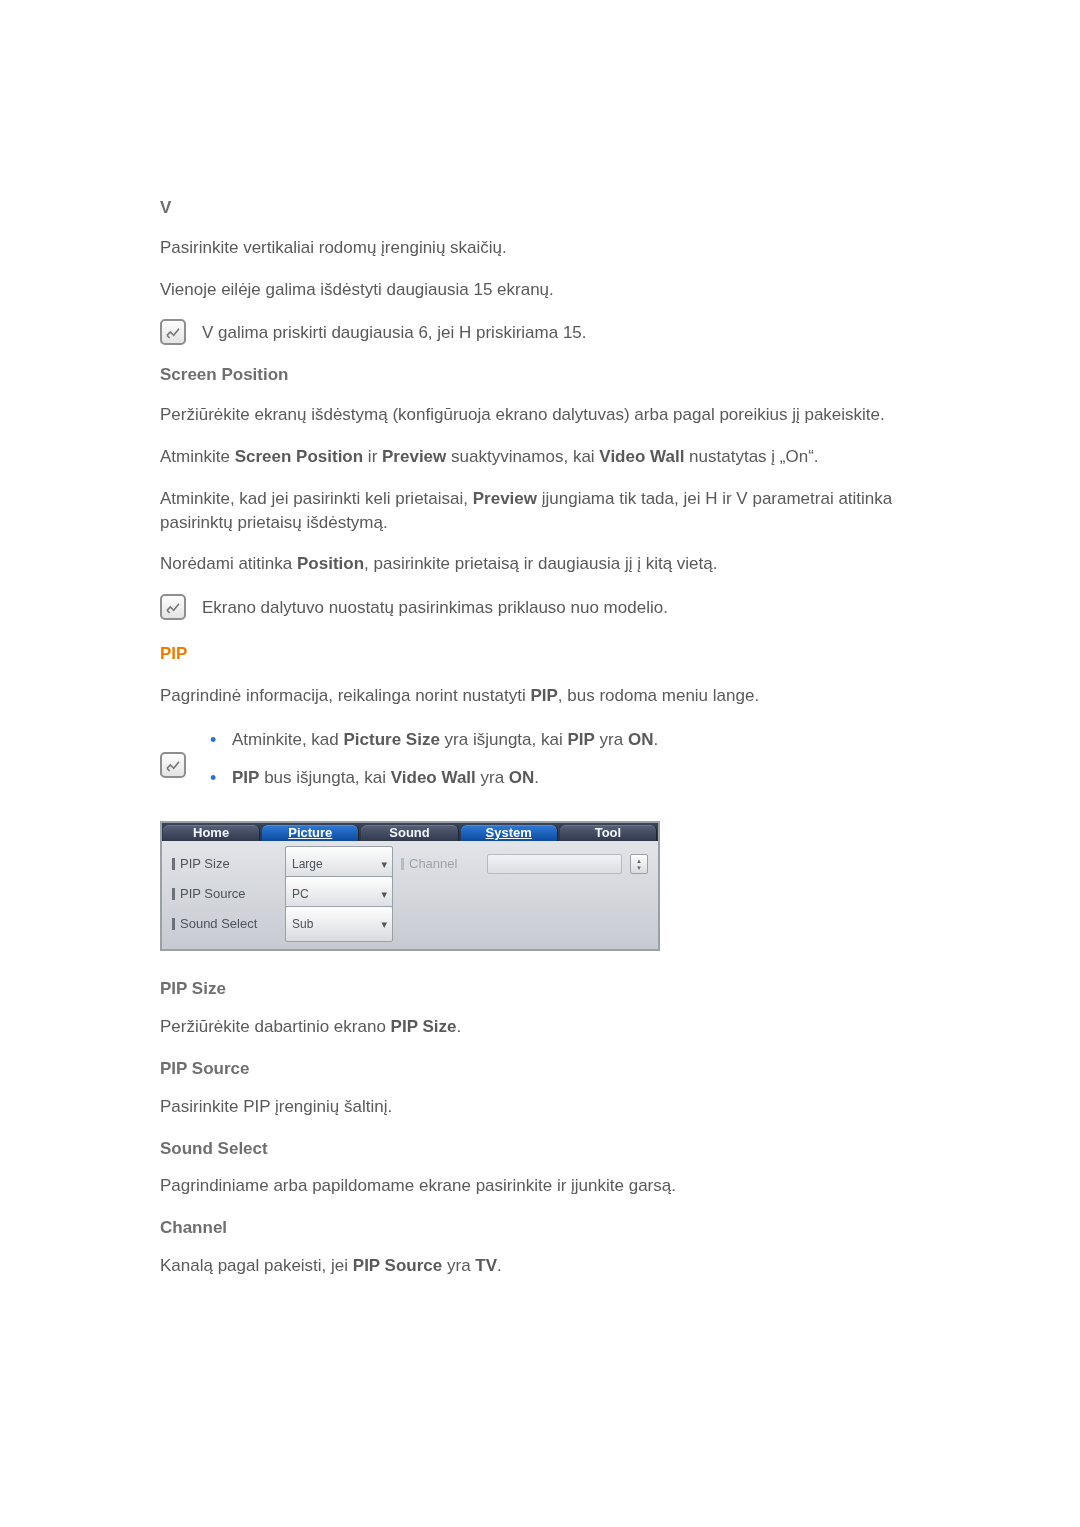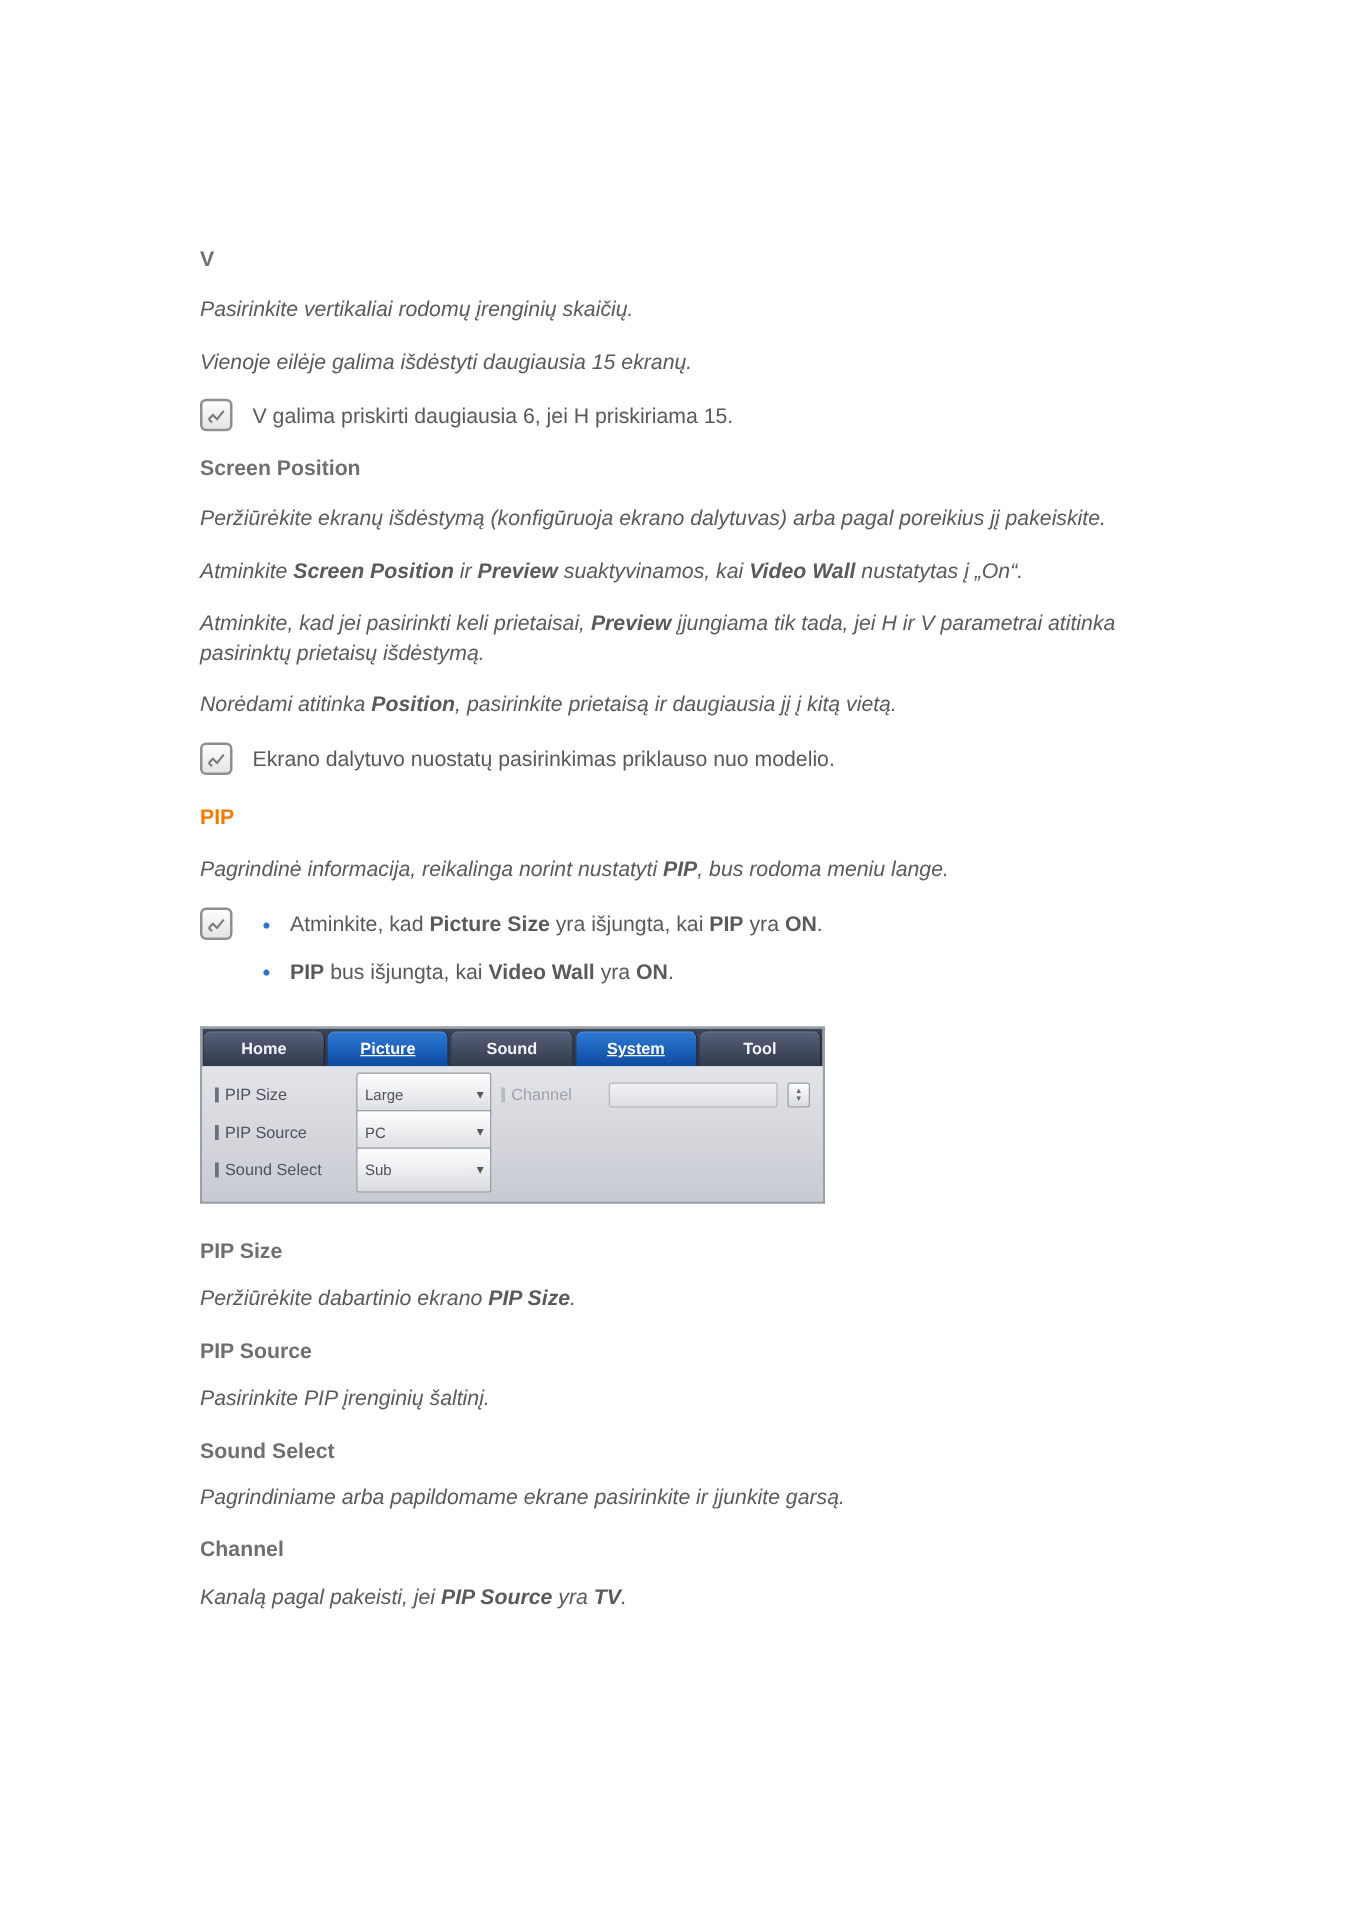--- a/index.html
+++ b/index.html
@@ -25,25 +25,25 @@
     margin-top: 18px;
     margin-bottom: 14px;
   }
   .orange-h {
     color: #ef7b00;
     font-weight: bold;
     font-size: 17px;
     margin-top: 22px;
     margin-bottom: 18px;
   }
-  p { margin-bottom: 18px; color: #5a5a5a; font-style: italic; }
+  p { margin-bottom: 18px; color: #5a5a5a; }
   strong { font-weight: bold; color: #5a5a5a; }
   .note-row {
     display: flex;
-    align-items: flex-start;
+    align-items: center;
     margin-bottom: 18px;
     gap: 16px;
     margin-top: 20px;
   }
   .note-icon {
     width: 26px;
     height: 26px;
     border: 2px solid #8e8e8e;
     border-radius: 5px;
     display: flex;
@@ -72,21 +72,21 @@
   
   .pip-table {
     width: 500px;
     border: 2px solid #9aa0a8;
     border-collapse: collapse;
     margin: 4px 0 26px 0;
     font-size: 14px;
   }
   .pip-head {
     display: flex;
-    height: 30px;
+    height: 18px;
     background: linear-gradient(#3a4456,#2b3444);
   }
   .pip-tab {
     flex: 1;
     display: flex;
     align-items: center;
     justify-content: center;
     color: #f0f4fb;
     font-weight: bold;
     font-size: 13px;

